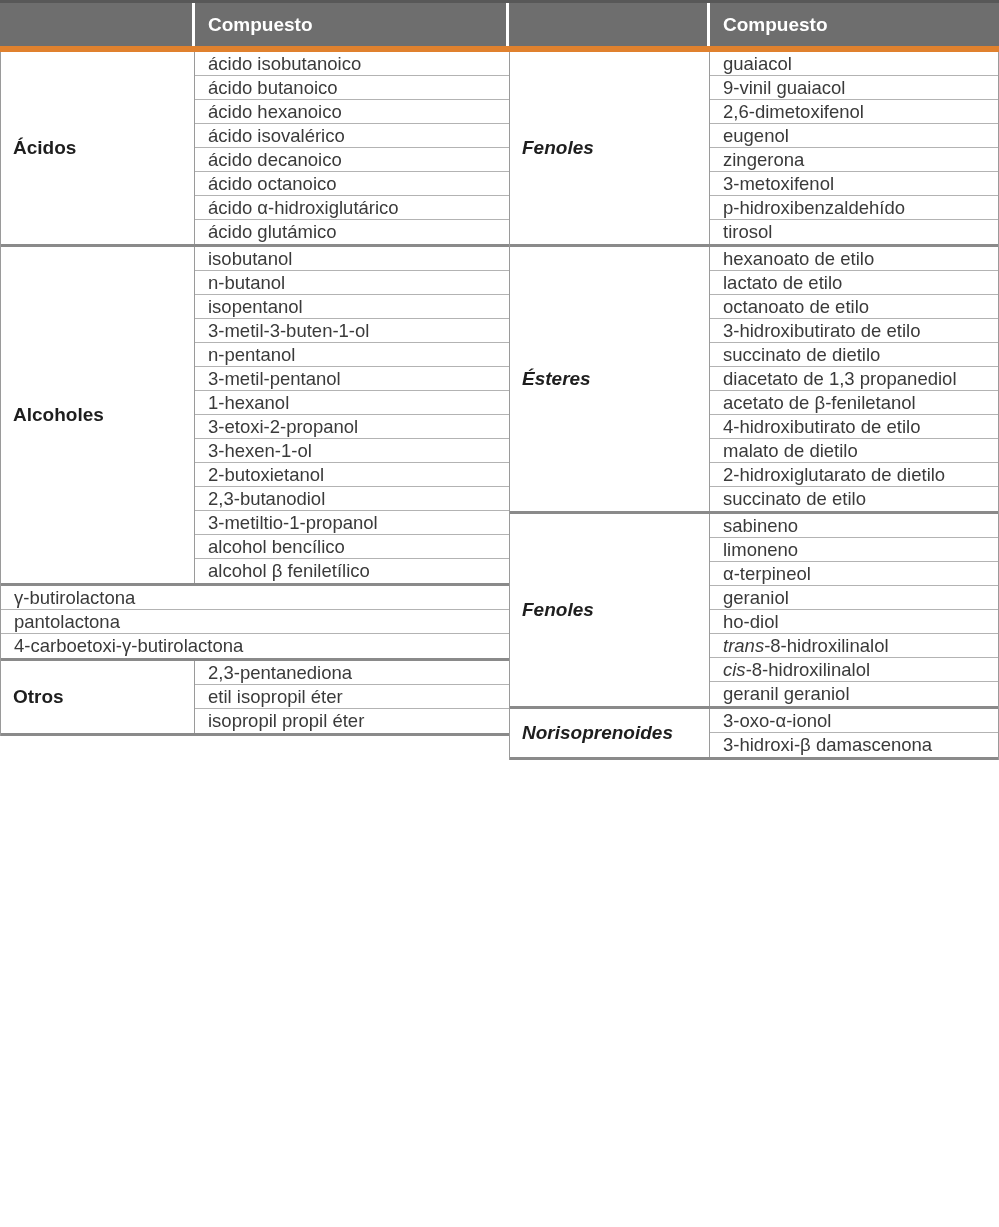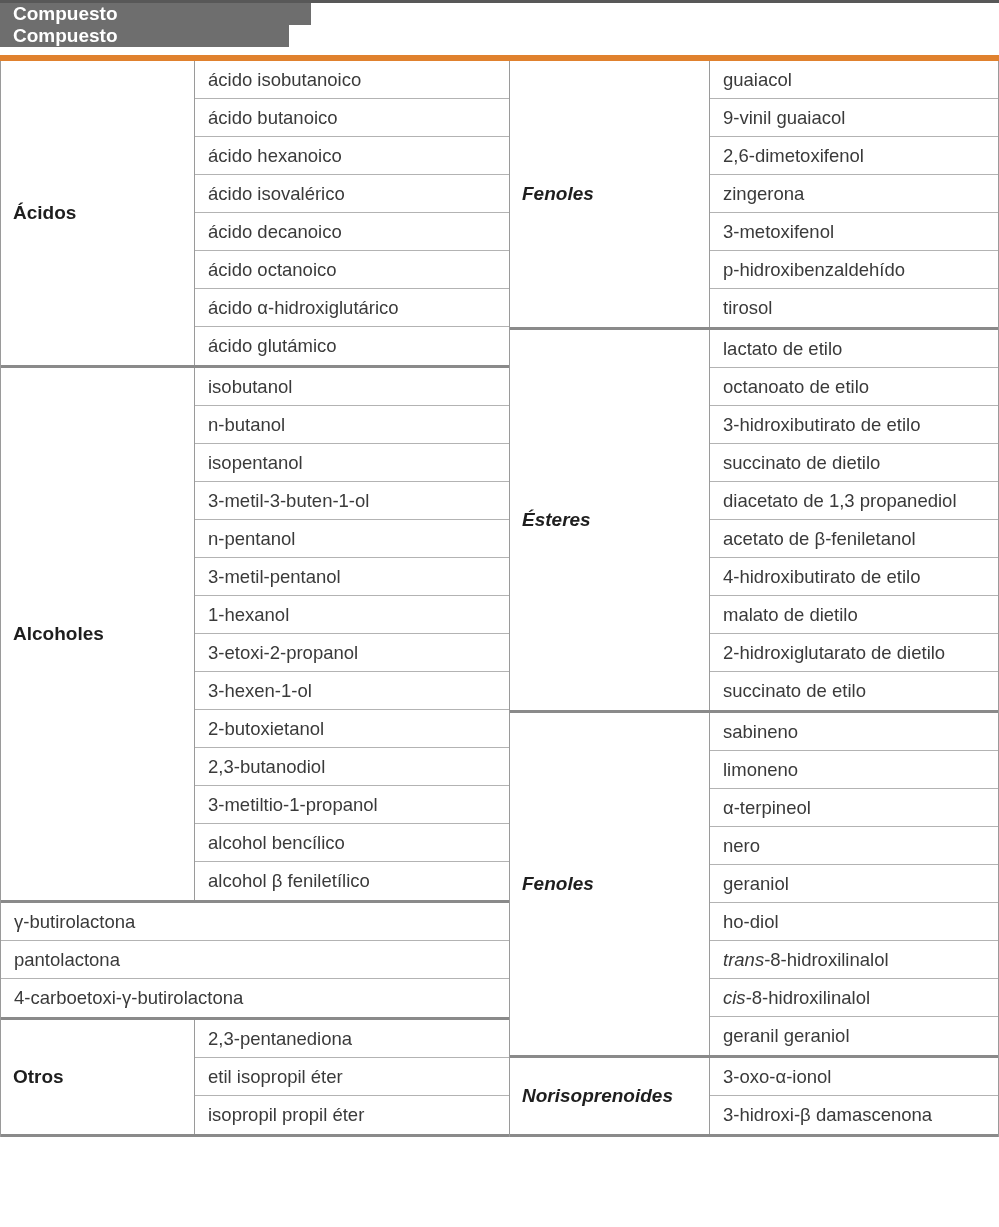--- a/index.html
+++ b/index.html
@@ -15,22 +15,21 @@
   }
 
   
   .top-strip {
     width: 100%;
     height: 3px;
     background: #585858;
   }
   .header-row {
     display: flex;
-    height: 52px;
-    flex-direction: column;
+    height: 43px;
   }
   .hcell {
     background: var(--header-bg, #6e6e6e);
     display: flex;
     align-items: center;
     padding-left: 13px;
     color: #ffffff;
     font-weight: 700;
     font-size: 19px;
   }
@@ -82,21 +81,21 @@
   }
   .tbl-left  .cat { width: 194px; }
   .tbl-right .cat { width: 200px; font-style: italic; }
 
   .rows {
     flex: 1;
     display: flex;
     flex-direction: column;
   }
   .row {
-    height: 38px;
+    height: 24px;
     display: flex;
     align-items: center;
     padding-left: 13px;
     font-size: 18.5px;
     color: var(--text, #3a3a3a);
     border-bottom: 1px solid var(--row-border, #b3b3b3);
     white-space: nowrap;
   }
   .rows .row:last-child { border-bottom: none; }
   .row i { font-style: italic; }
@@ -167,48 +166,49 @@
           </div>
         </div>
       </div>
     <div class="tbl tbl-right" id="right-table">
         <div class="section">
           <div class="cat">Fenoles</div>
           <div class="rows">
             <div class="row">guaiacol</div>
             <div class="row">9-vinil guaiacol</div>
             <div class="row">2,6-dimetoxifenol</div>
+            <div class="row">eugenol</div>
             <div class="row">zingerona</div>
             <div class="row">3-metoxifenol</div>
             <div class="row">p-hidroxibenzaldehído</div>
             <div class="row">tirosol</div>
           </div>
         </div>
         <div class="section">
           <div class="cat">Ésteres</div>
           <div class="rows">
+            <div class="row">hexanoato de etilo</div>
             <div class="row">lactato de etilo</div>
             <div class="row">octanoato de etilo</div>
             <div class="row">3-hidroxibutirato de etilo</div>
             <div class="row">succinato de dietilo</div>
             <div class="row">diacetato de 1,3 propanediol</div>
             <div class="row">acetato de β-feniletanol</div>
             <div class="row">4-hidroxibutirato de etilo</div>
             <div class="row">malato de dietilo</div>
             <div class="row">2-hidroxiglutarato de dietilo</div>
             <div class="row">succinato de etilo</div>
           </div>
         </div>
         <div class="section">
           <div class="cat">Fenoles</div>
           <div class="rows">
             <div class="row">sabineno</div>
             <div class="row">limoneno</div>
             <div class="row">α-terpineol</div>
-            <div class="row">nero</div>
             <div class="row">geraniol</div>
             <div class="row">ho-diol</div>
             <div class="row">
               <i>trans</i>
               <span>-8-hidroxilinalol</span>
             </div>
             <div class="row">
               <i>cis</i>
               <span>-8-hidroxilinalol</span>
             </div>

